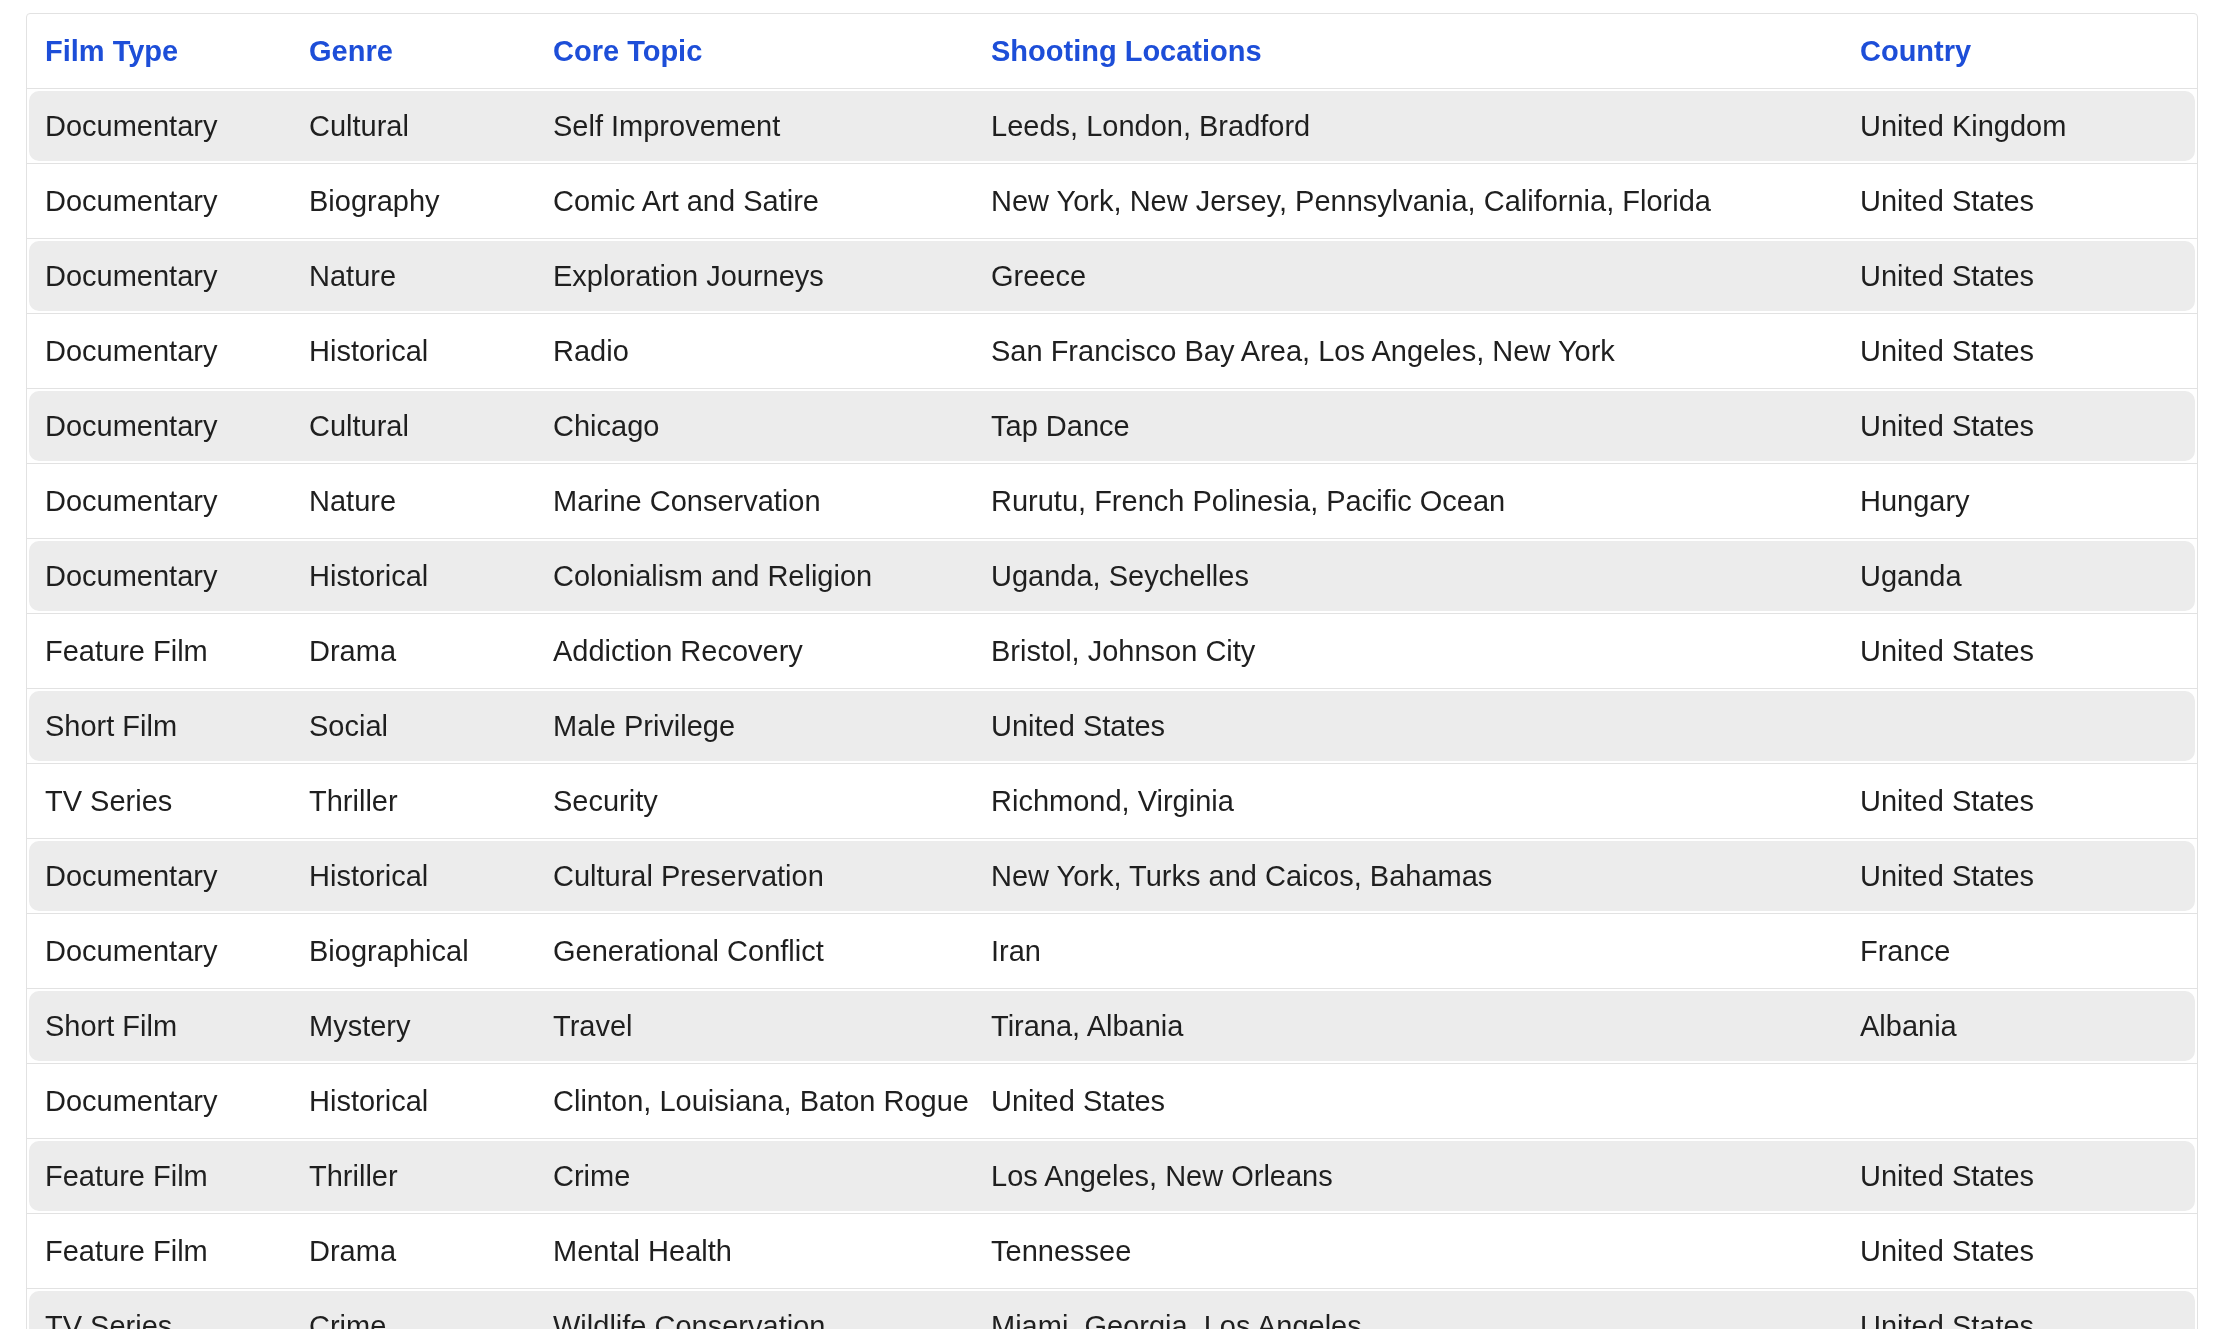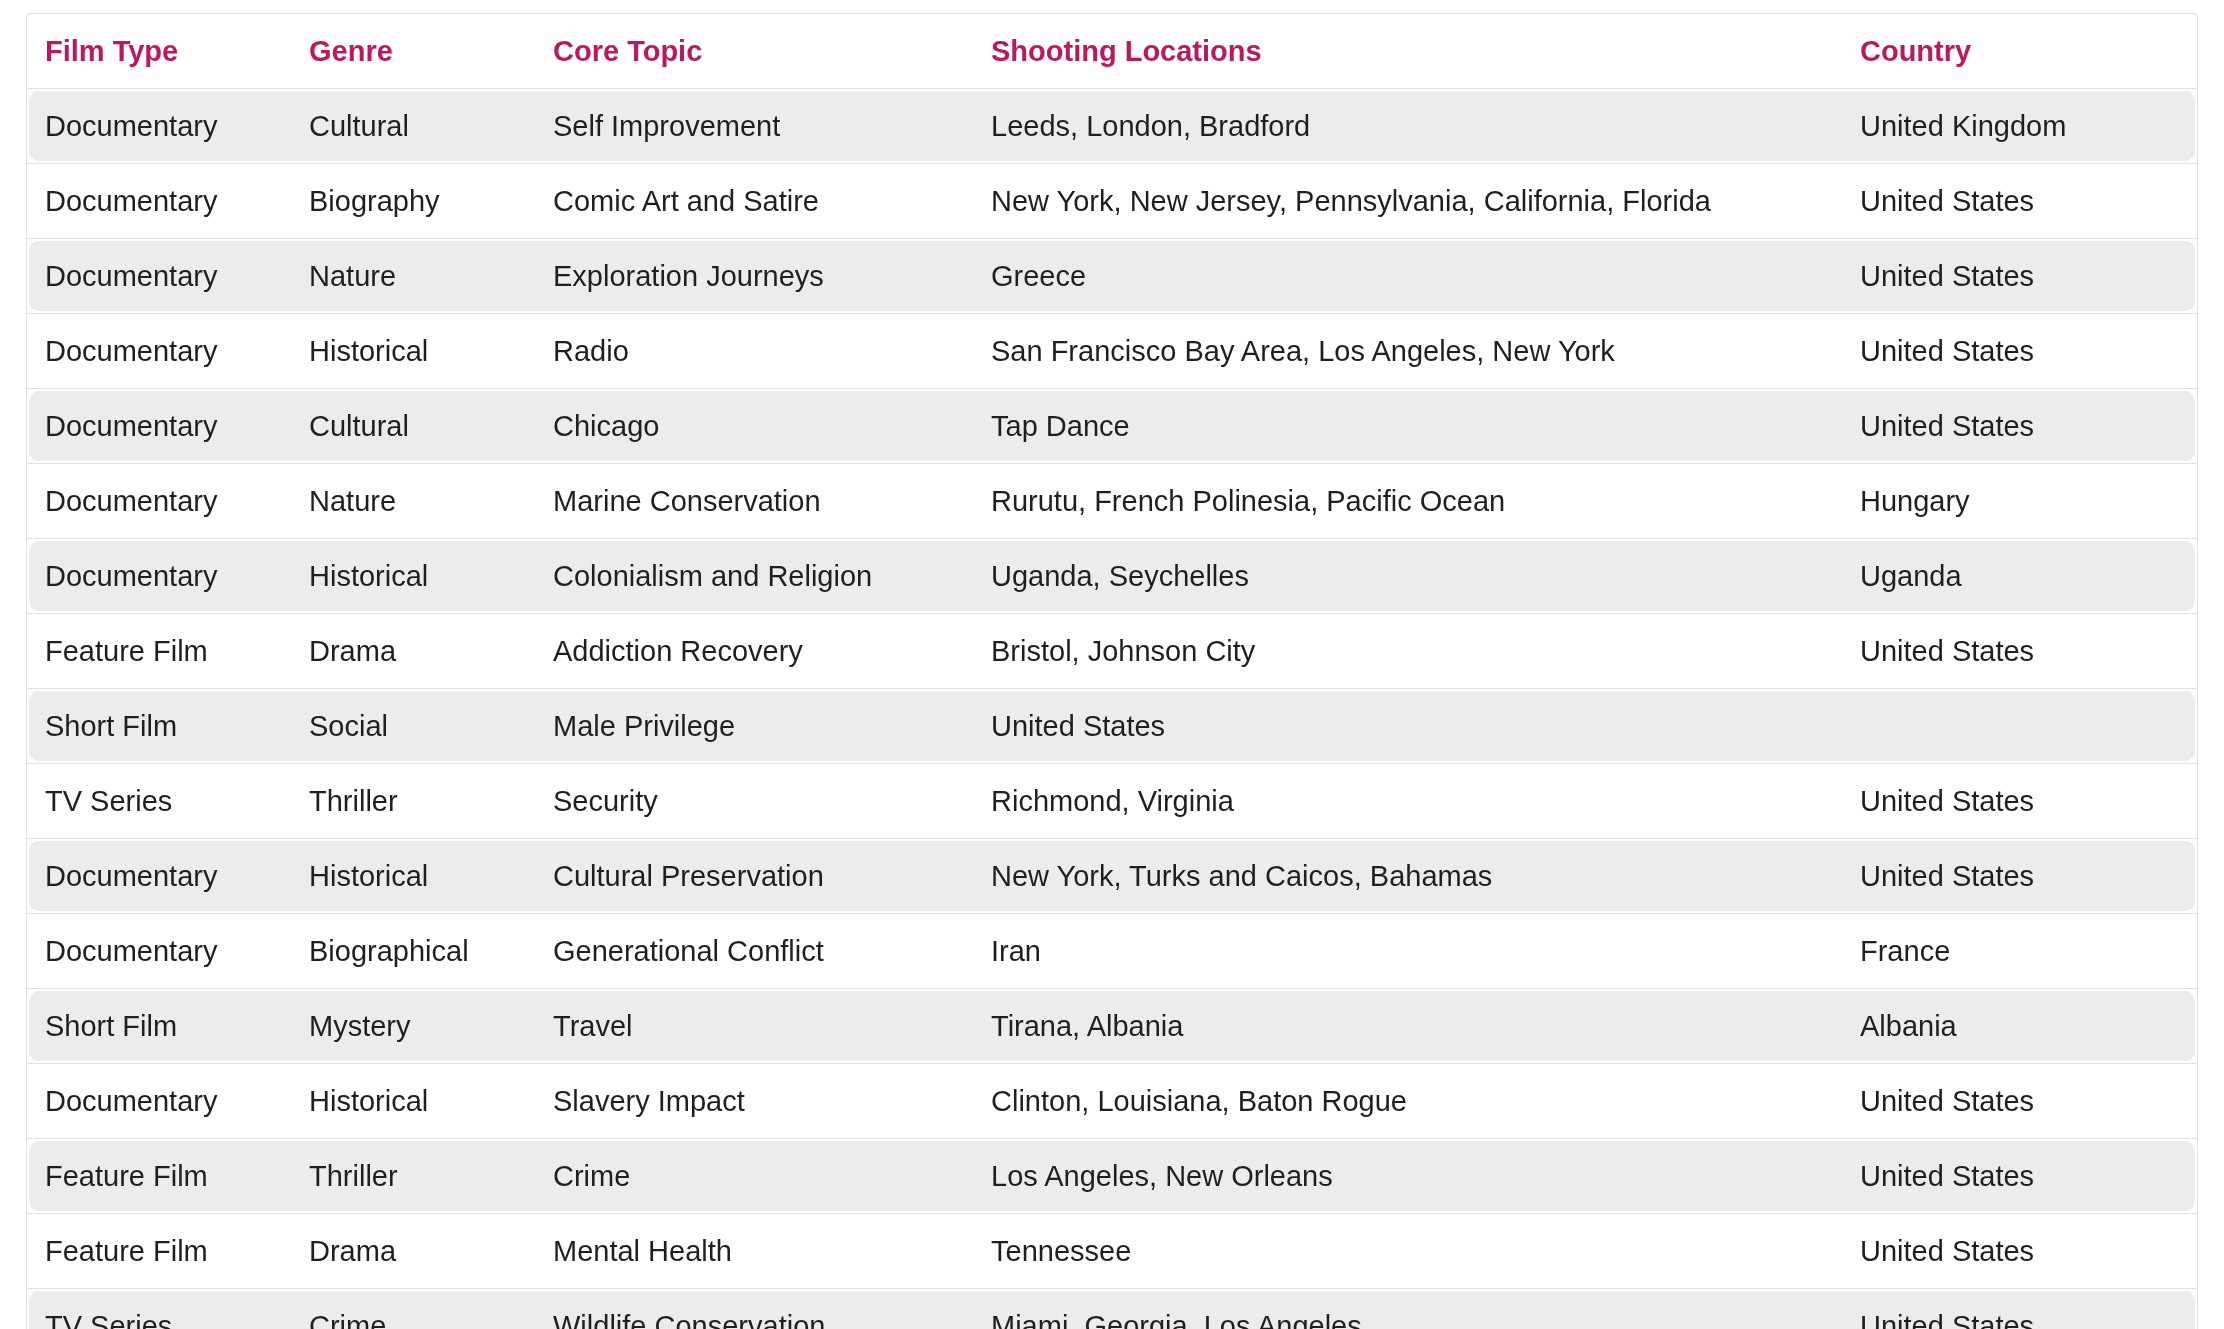--- a/index.html
+++ b/index.html
@@ -26,21 +26,21 @@
     grid-template-columns: 264px 244px 438px 869px 1fr;
     align-items: center;
     height: 75px;
     position: relative;
   }
   .header-row {
     height: 74px;
   }
   .header-row .cell {
     font-weight: bold;
-    color: #be185d;
+    color: #1d4ed8;
   }
   .tbody .row {
     border-top: 1px solid #e2e2e2;
   }
   
   .tbody .row:nth-child(odd)::before {
     content: "";
     position: absolute;
     left: 2px;
     right: 2px;
@@ -160,21 +160,20 @@
     <div class="row">
       <div class="cell">Short Film</div>
       <div class="cell">Mystery</div>
       <div class="cell">Travel</div>
       <div class="cell">Tirana, Albania</div>
       <div class="cell">Albania</div>
     </div>
     <div class="row">
       <div class="cell">Documentary</div>
       <div class="cell">Historical</div>
-      <div class="cell">Slavery Impact</div>
       <div class="cell">Clinton, Louisiana, Baton Rogue</div>
       <div class="cell">United States</div>
     </div>
     <div class="row">
       <div class="cell">Feature Film</div>
       <div class="cell">Thriller</div>
       <div class="cell">Crime</div>
       <div class="cell">Los Angeles, New Orleans</div>
       <div class="cell">United States</div>
     </div>

